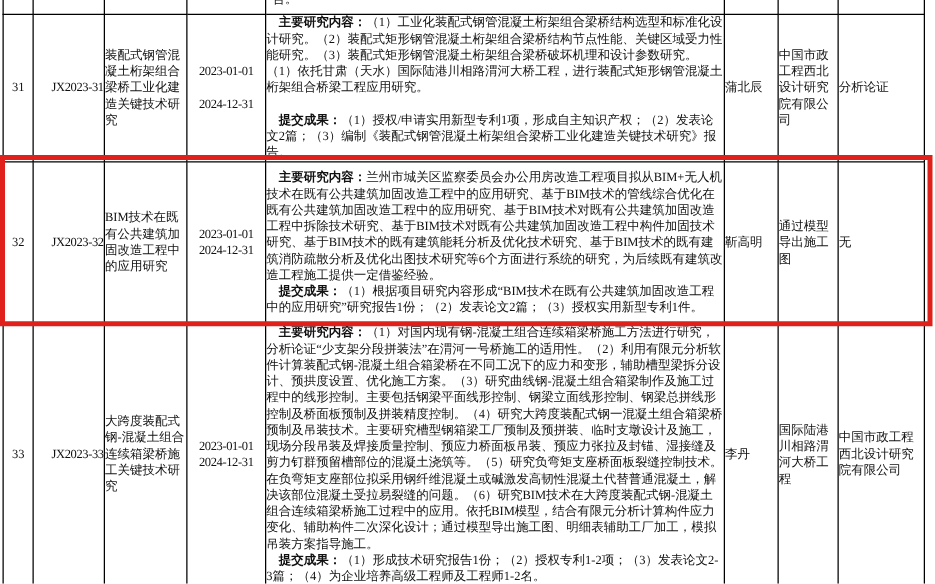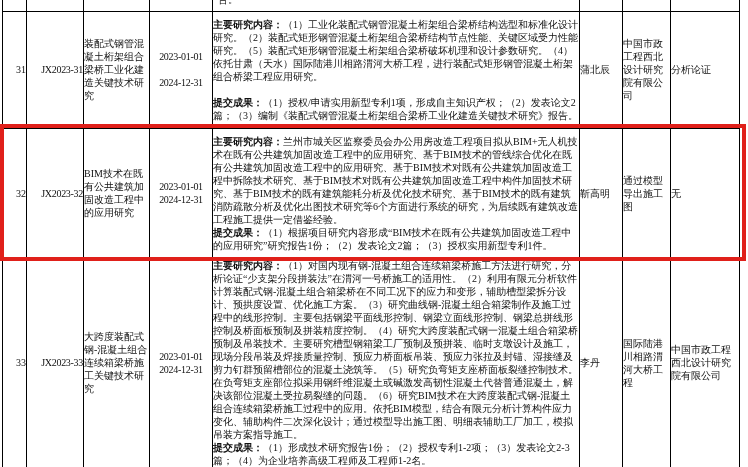--- a/index.html
+++ b/index.html
@@ -2,27 +2,27 @@
 <html><head>
 <meta charset="utf-8">
 <style>
   html,body{margin:0;padding:0;background:#fff;}
   .screen{position:relative;width:748px;height:467px;background:#ffffff;overflow:hidden;
           font-family:"Liberation Serif", serif;color:#111;}
   table.grid{position:absolute;left:2px;top:0;border-collapse:collapse;table-layout:fixed;width:737px;}
   table.grid td{border:1px solid #000;padding:0;vertical-align:middle;overflow:hidden;
                 font-size:10px;line-height:13px;word-break:break-all;}
   tr.partial-top td{border-top:none;}
-  td.c-num{text-align:right;}
+  td.c-num{text-align:center;}
   td.c-id{text-align:right;font-size:9.5px;letter-spacing:-0.3px;margin-left:44px;}
   td.c-name{padding:2px 5px;vertical-align:middle;}
   td.c-date{text-align:center;font-size:9px;letter-spacing:-0.3px;}
   td.c-date .dgap{height:13px;}
   td.c-content{vertical-align:top;padding:3px 6px 2px 6px;}
-  td.c-content .para b{font-weight:bold;}
+  td.c-content .para b{font-weight:bold;margin-left:10px;}
   .pgap{height:13px;}
   td.c-leader{text-align:left;font-size:10px;}
   td.c-unit,td.c-partner{padding:2px 4px;}
   .frag{display:block;margin-top:-7px;padding-left:5px;font-size:10px;}
   .hlbox{position:absolute;left:0;top:124px;width:746px;height:137px;
          border:4px solid #e0201a;box-sizing:border-box;pointer-events:none;z-index:5;}
 </style>
 </head>
 <body>
 
@@ -57,21 +57,21 @@
     <tr style="height:117px">
       <td class="c-num">31</td>
       <td class="c-id">JX2023-31</td>
       <td class="c-name">装配式钢管混凝土桁架组合梁桥工业化建造关键技术研究</td>
       <td class="c-date">
         <div>2023-01-01</div>
         <div class="dgap"></div>
         <div>2024-12-31</div>
       </td>
       <td class="c-content">
-        <div class="para"><b>主要研究内容：</b><span>（1）工业化装配式钢管混凝土桁架组合梁桥结构选型和标准化设计研究。（2）装配式矩形钢管混凝土桁架组合梁桥结构节点性能、关键区域受力性能研究。（5）装配式矩形钢管混凝土桁架组合梁桥破坏机理和设计参数研究。（4）依托甘肃（天水）国际陆港川相路渭河大桥工程，进行装配式矩形钢管混凝土桁架组合桥梁工程应用研究。</span></div>
+        <div class="para"><b>主要研究内容：</b><span>（1）工业化装配式钢管混凝土桁架组合梁桥结构选型和标准化设计研究。（2）装配式矩形钢管混凝土桁架组合梁桥结构节点性能、关键区域受力性能研究。（3）装配式矩形钢管混凝土桁架组合梁桥破坏机理和设计参数研究。（1）依托甘肃（天水）国际陆港川相路渭河大桥工程，进行装配式矩形钢管混凝土桁架组合桥梁工程应用研究。</span></div>
         <div class="pgap"></div>
         <div class="para"><b>提交成果：</b><span>（1）授权/申请实用新型专利1项，形成自主知识产权；（2）发表论文2篇；（3）编制《装配式钢管混凝土桁架组合梁桥工业化建造关键技术研究》报告。</span></div>
       </td>
       <td class="c-leader">蒲北辰</td>
       <td class="c-unit">中国市政工程西北设计研究院有限公司</td>
       <td class="c-partner">分析论证</td>
     </tr>
 
     <tr style="height:130px">
       <td class="c-num">32</td>

